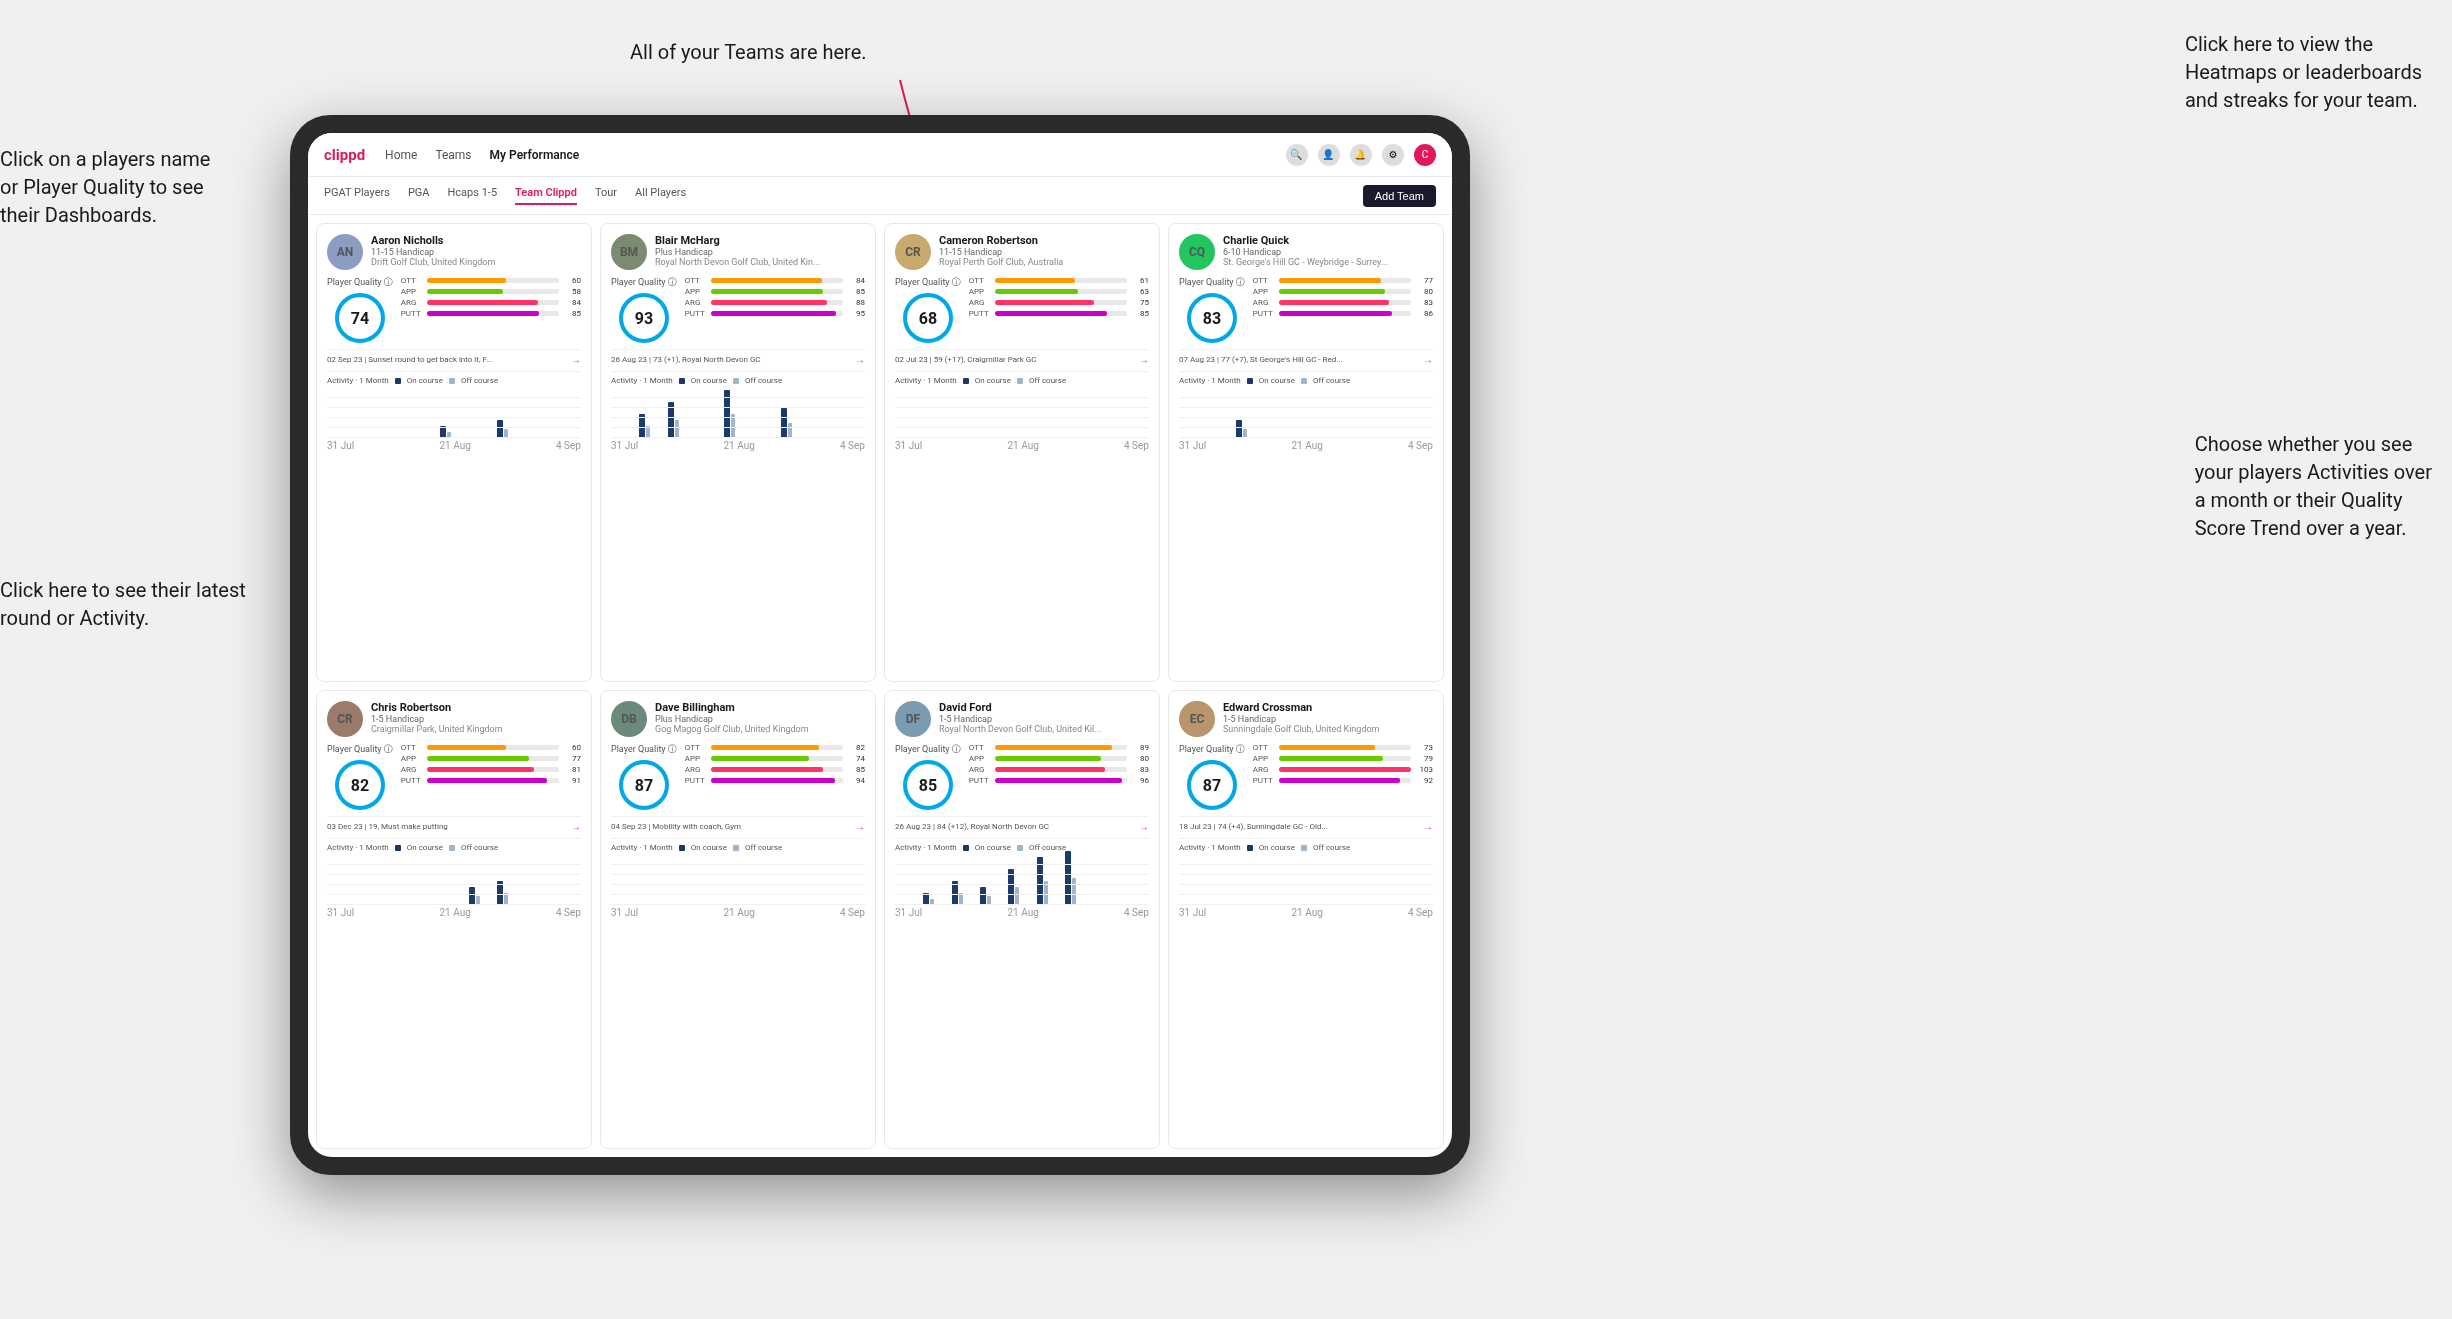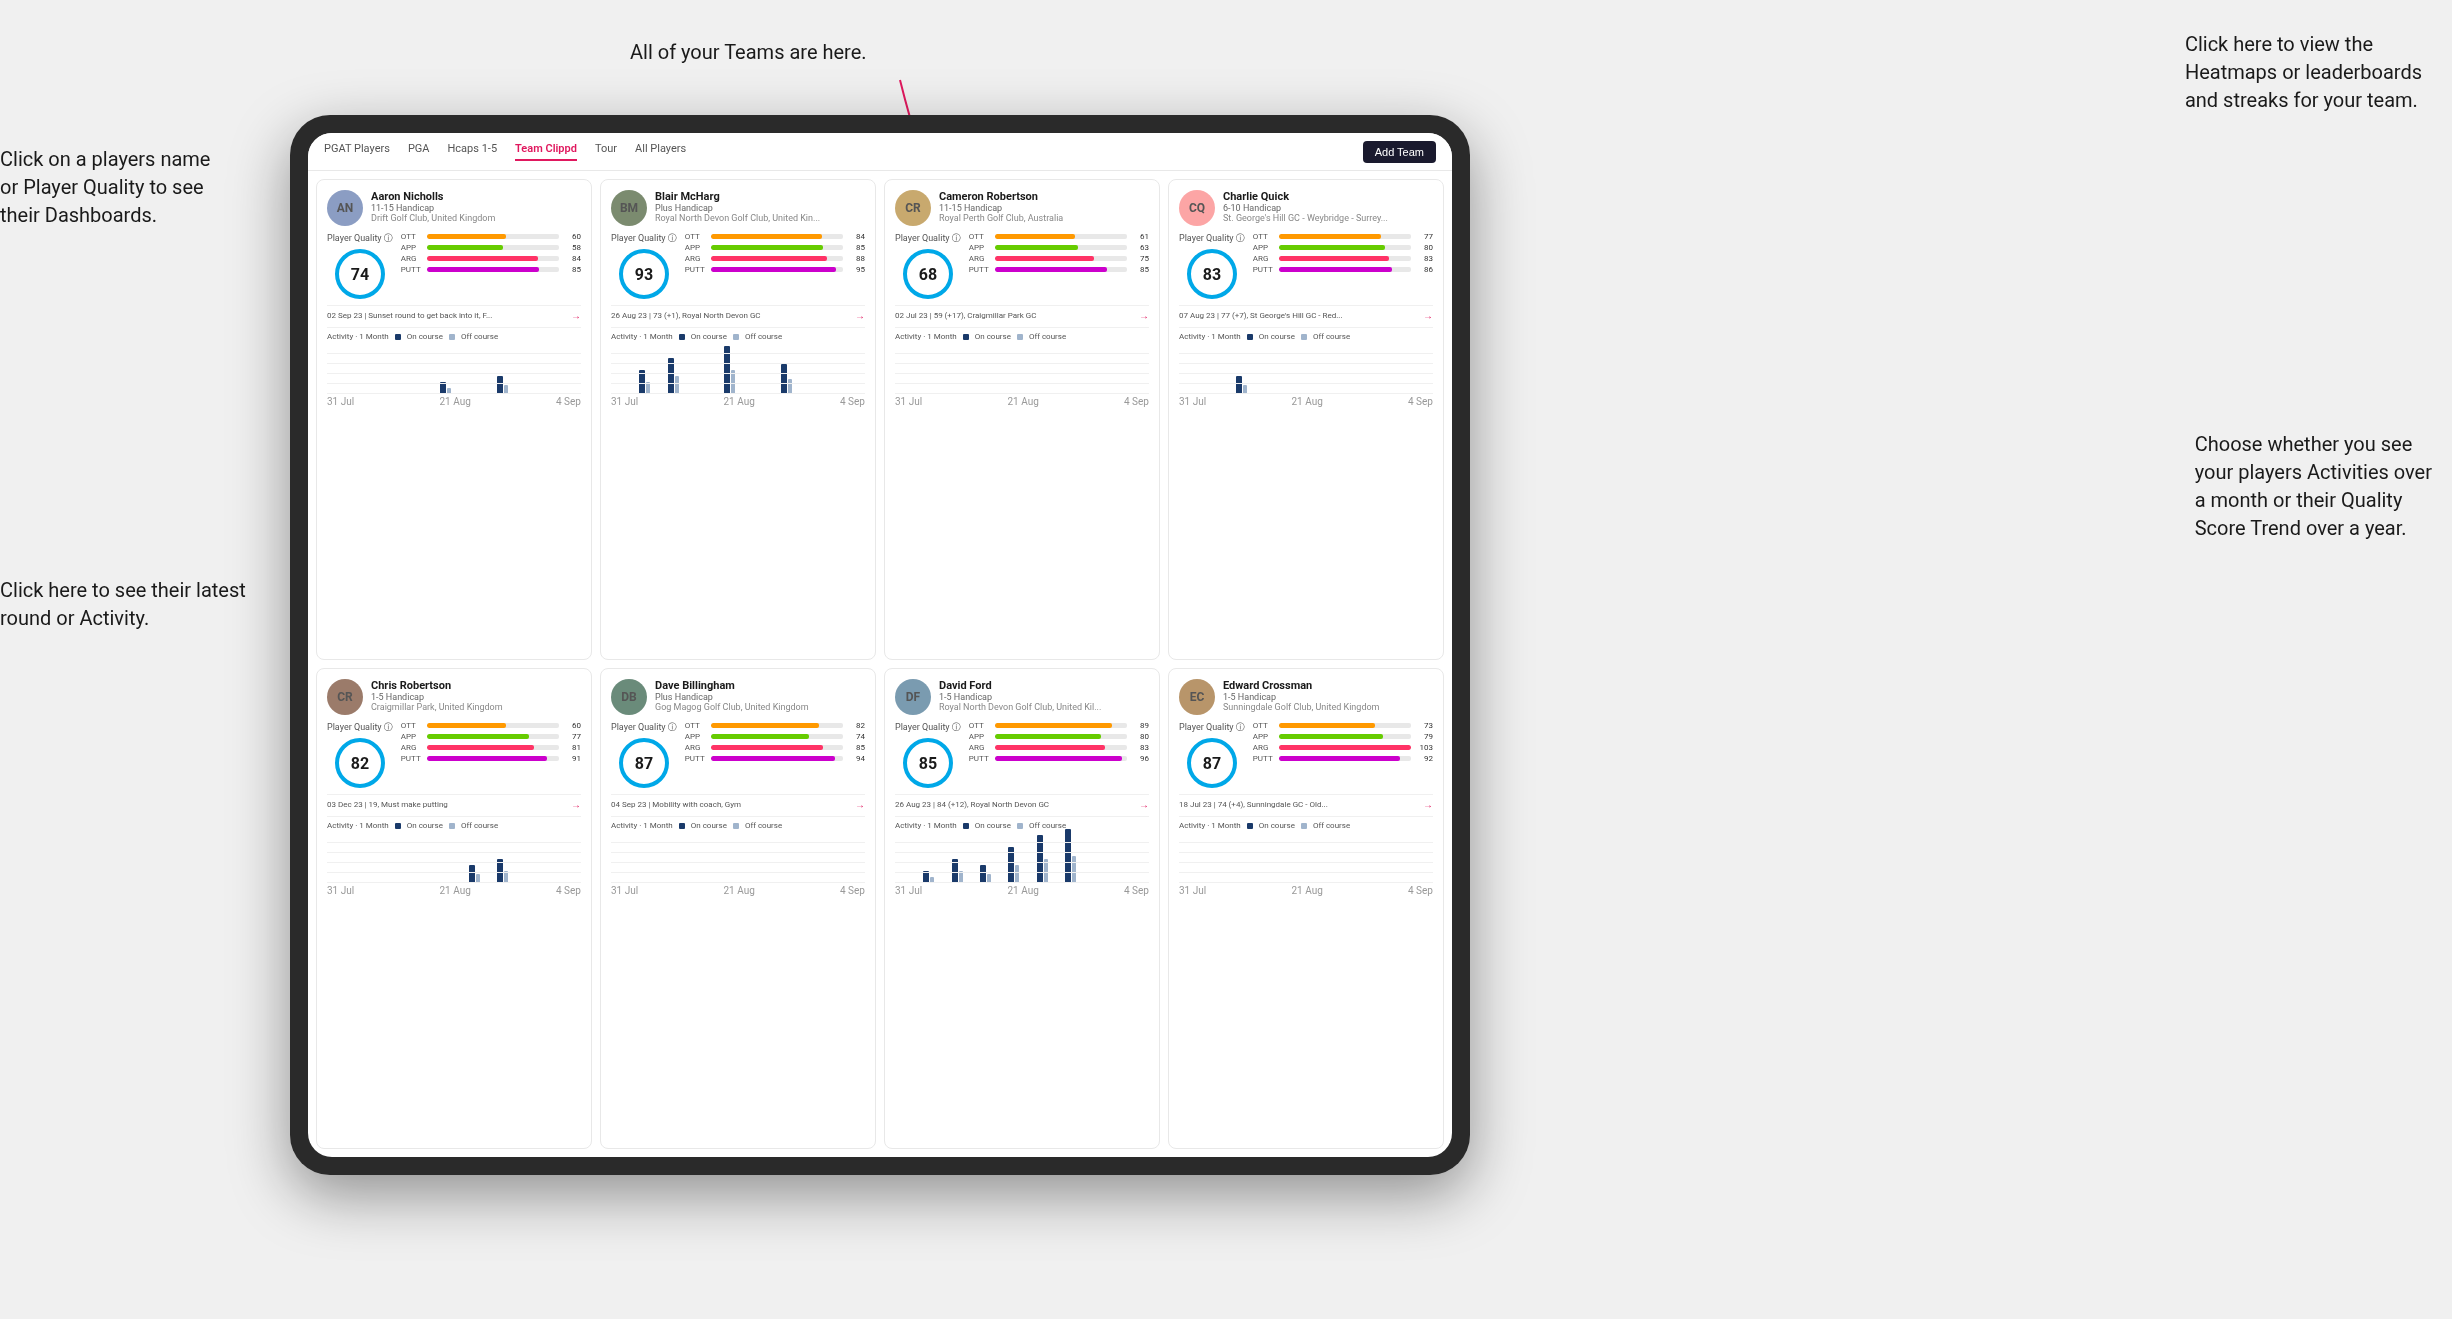--- a/index.html
+++ b/index.html
@@ -374,20 +374,35 @@
   <defs>
       <marker id="arrowhead" markerWidth="8" markerHeight="8" refX="6" refY="3" orient="auto">
         <path d="M0,0 L0,6 L8,3 z" fill="#e0185e"></path>
       </marker>
     </defs>
 </svg>
 
 <div class="ipad-frame">
   <div class="ipad-screen">
 
+    <div class="nav-bar">
+      <div class="nav-logo">clippd</div>
+      <div class="nav-links">
+        <span class="nav-link">Home</span>
+        <span class="nav-link">Teams</span>
+        <span class="nav-link active">My Performance</span>
+      </div>
+      <div class="nav-icons">
+        <div class="nav-icon">🔍</div>
+        <div class="nav-icon">👤</div>
+        <div class="nav-icon">🔔</div>
+        <div class="nav-icon">⚙</div>
+        <div class="nav-icon" style="background:#e0185e; color:white;">C</div>
+      </div>
+    </div>
 
     <div class="tab-bar">
       <div class="tabs">
         <span class="tab">PGAT Players</span>
         <span class="tab">PGA</span>
         <span class="tab">Hcaps 1-5</span>
         <span class="tab active">Team Clippd</span>
         <span class="tab">Tour</span>
         <span class="tab">All Players</span>
       </div>
@@ -650,21 +665,21 @@
             </div>
             <div class="chart-labels">
               <span>31 Jul</span>
               <span>21 Aug</span>
               <span>4 Sep</span>
             </div>
           </div>
         </div>
         <div class="player-card">
           <div class="card-header">
-            <div class="player-avatar" style="background: #fca5a5;">CQ</div>
+            <div class="player-avatar" style="background: #22c55e;">CQ</div>
             <div class="player-info">
               <div class="player-name">Charlie Quick</div>
               <div class="player-handicap">6-10 Handicap</div>
               <div class="player-club">St. George's Hill GC - Weybridge - Surrey...</div>
             </div>
           </div>
           <div class="quality-section">
             <div style="display: flex; flex-direction: column; align-items: center; gap: 4px;">
               <div class="quality-label">Player Quality ⓘ</div>
               <div class="quality-circle">83</div>

